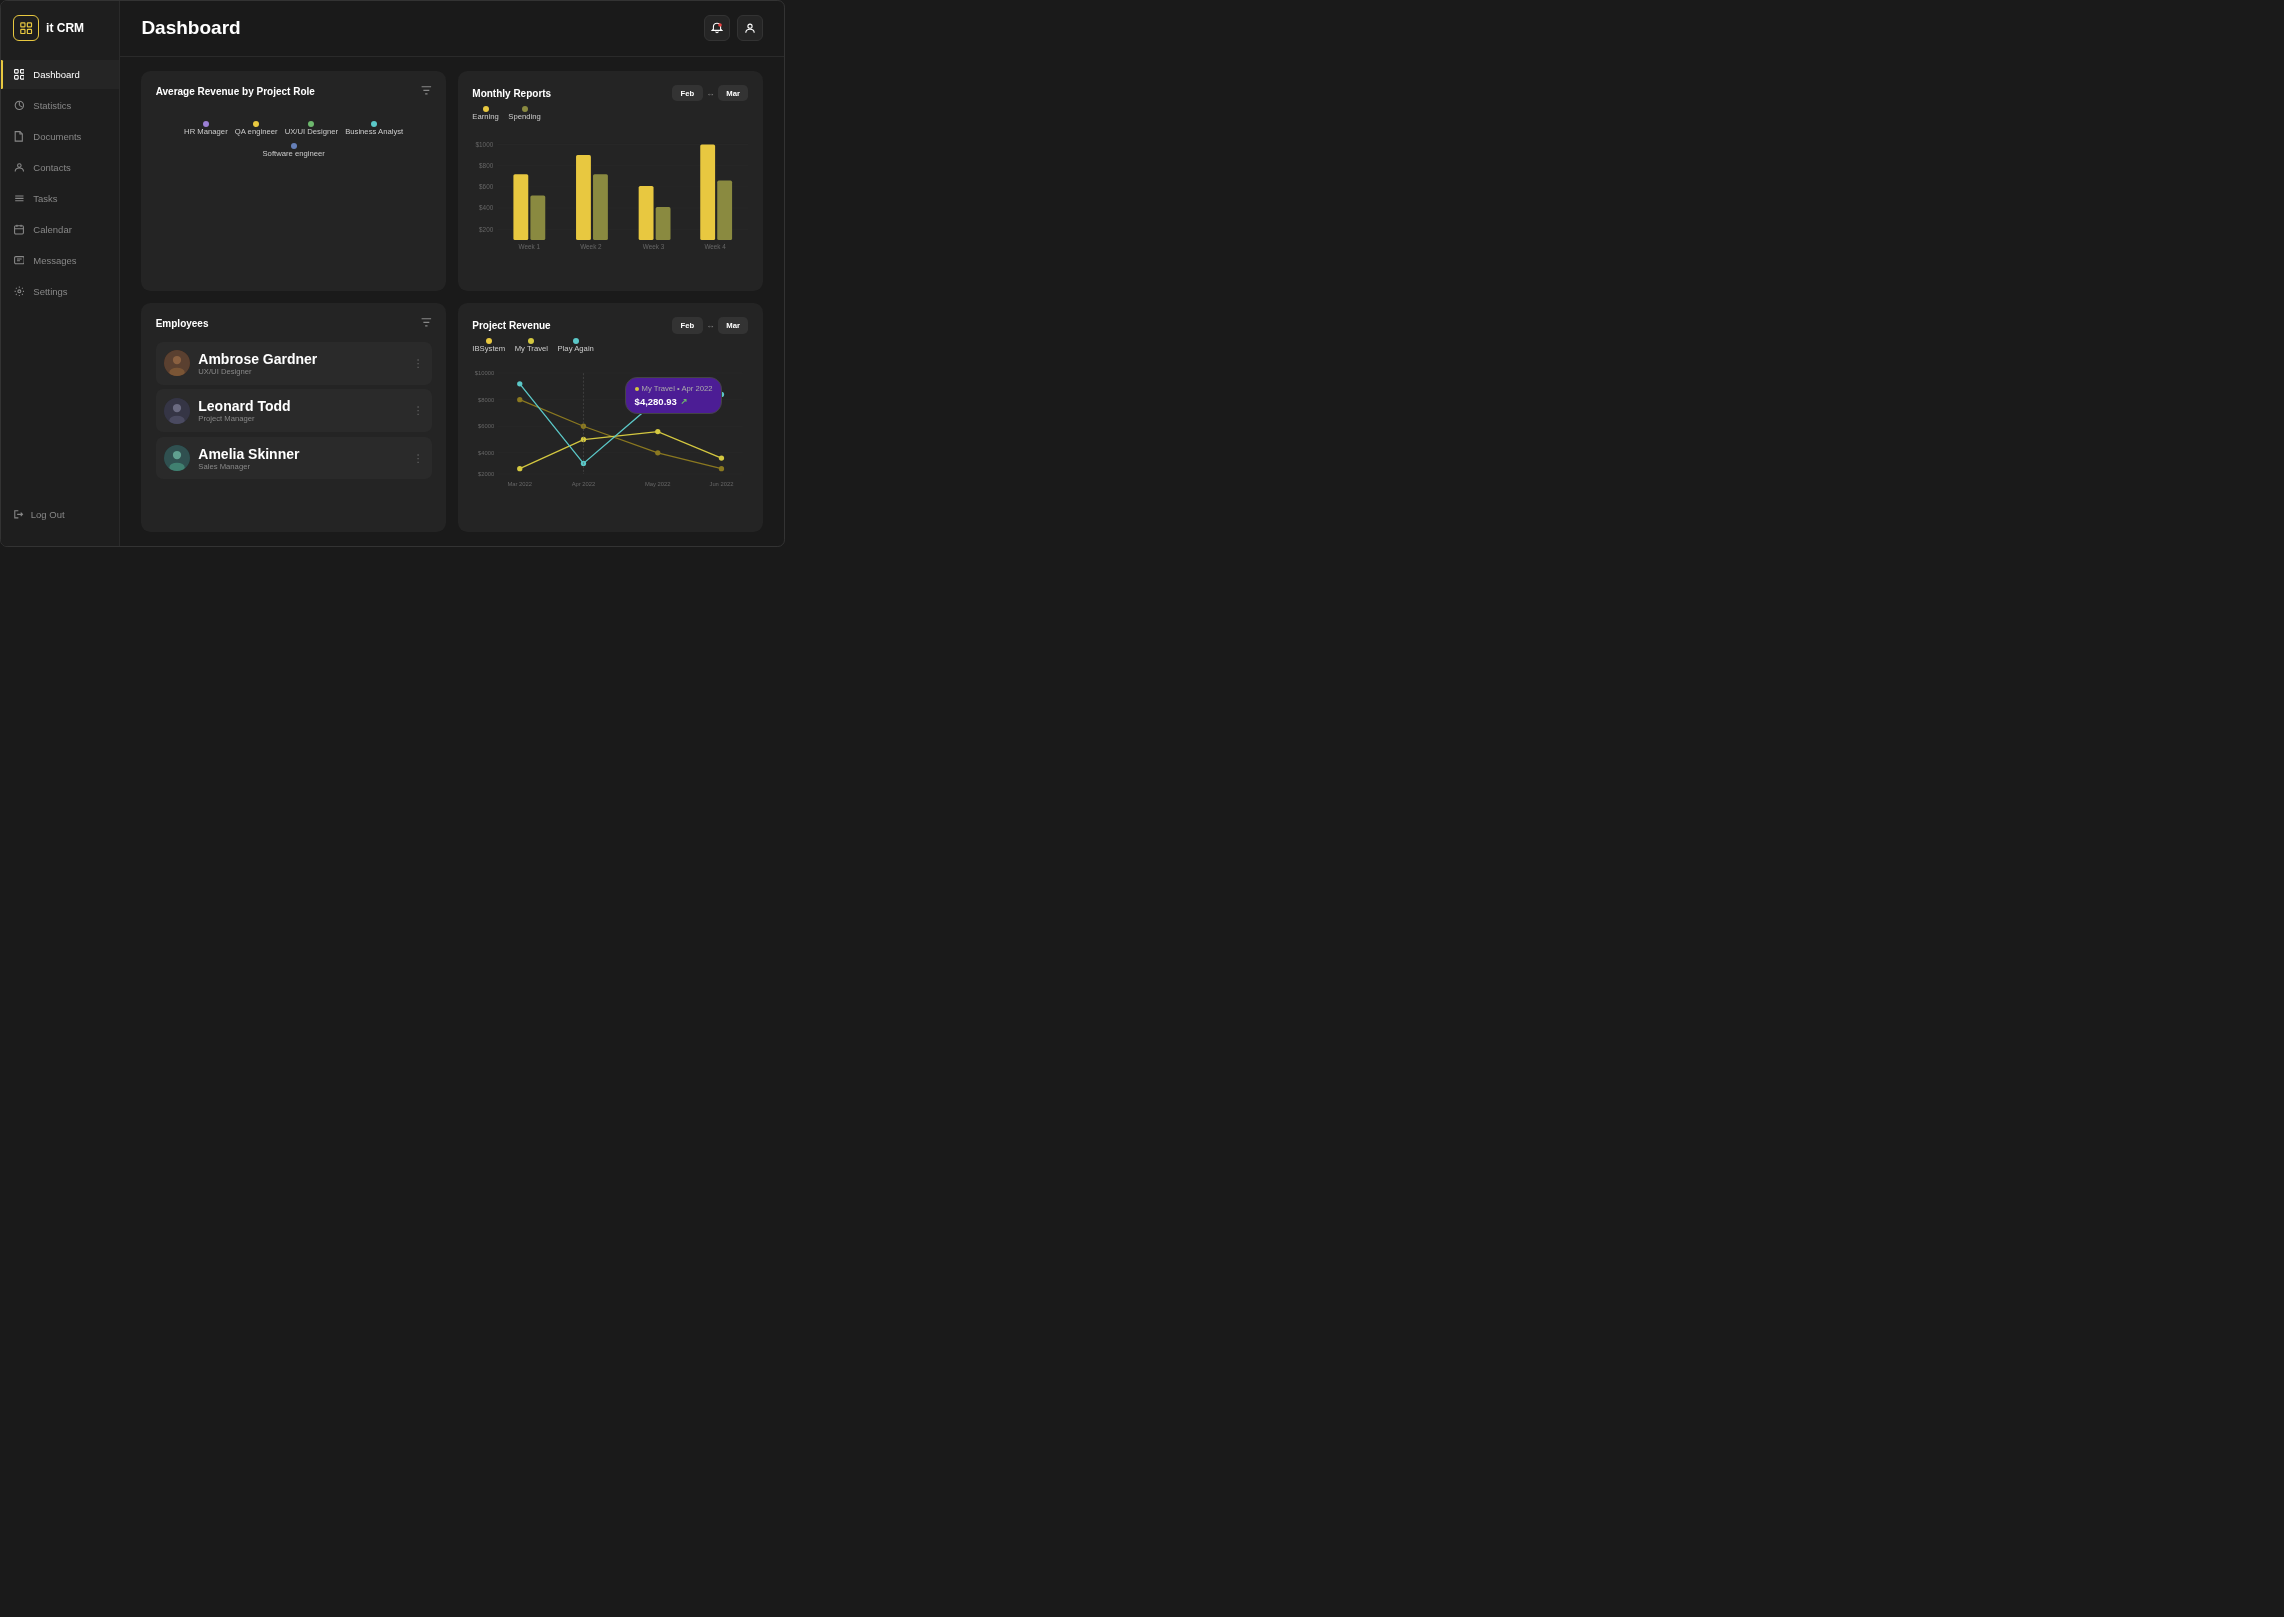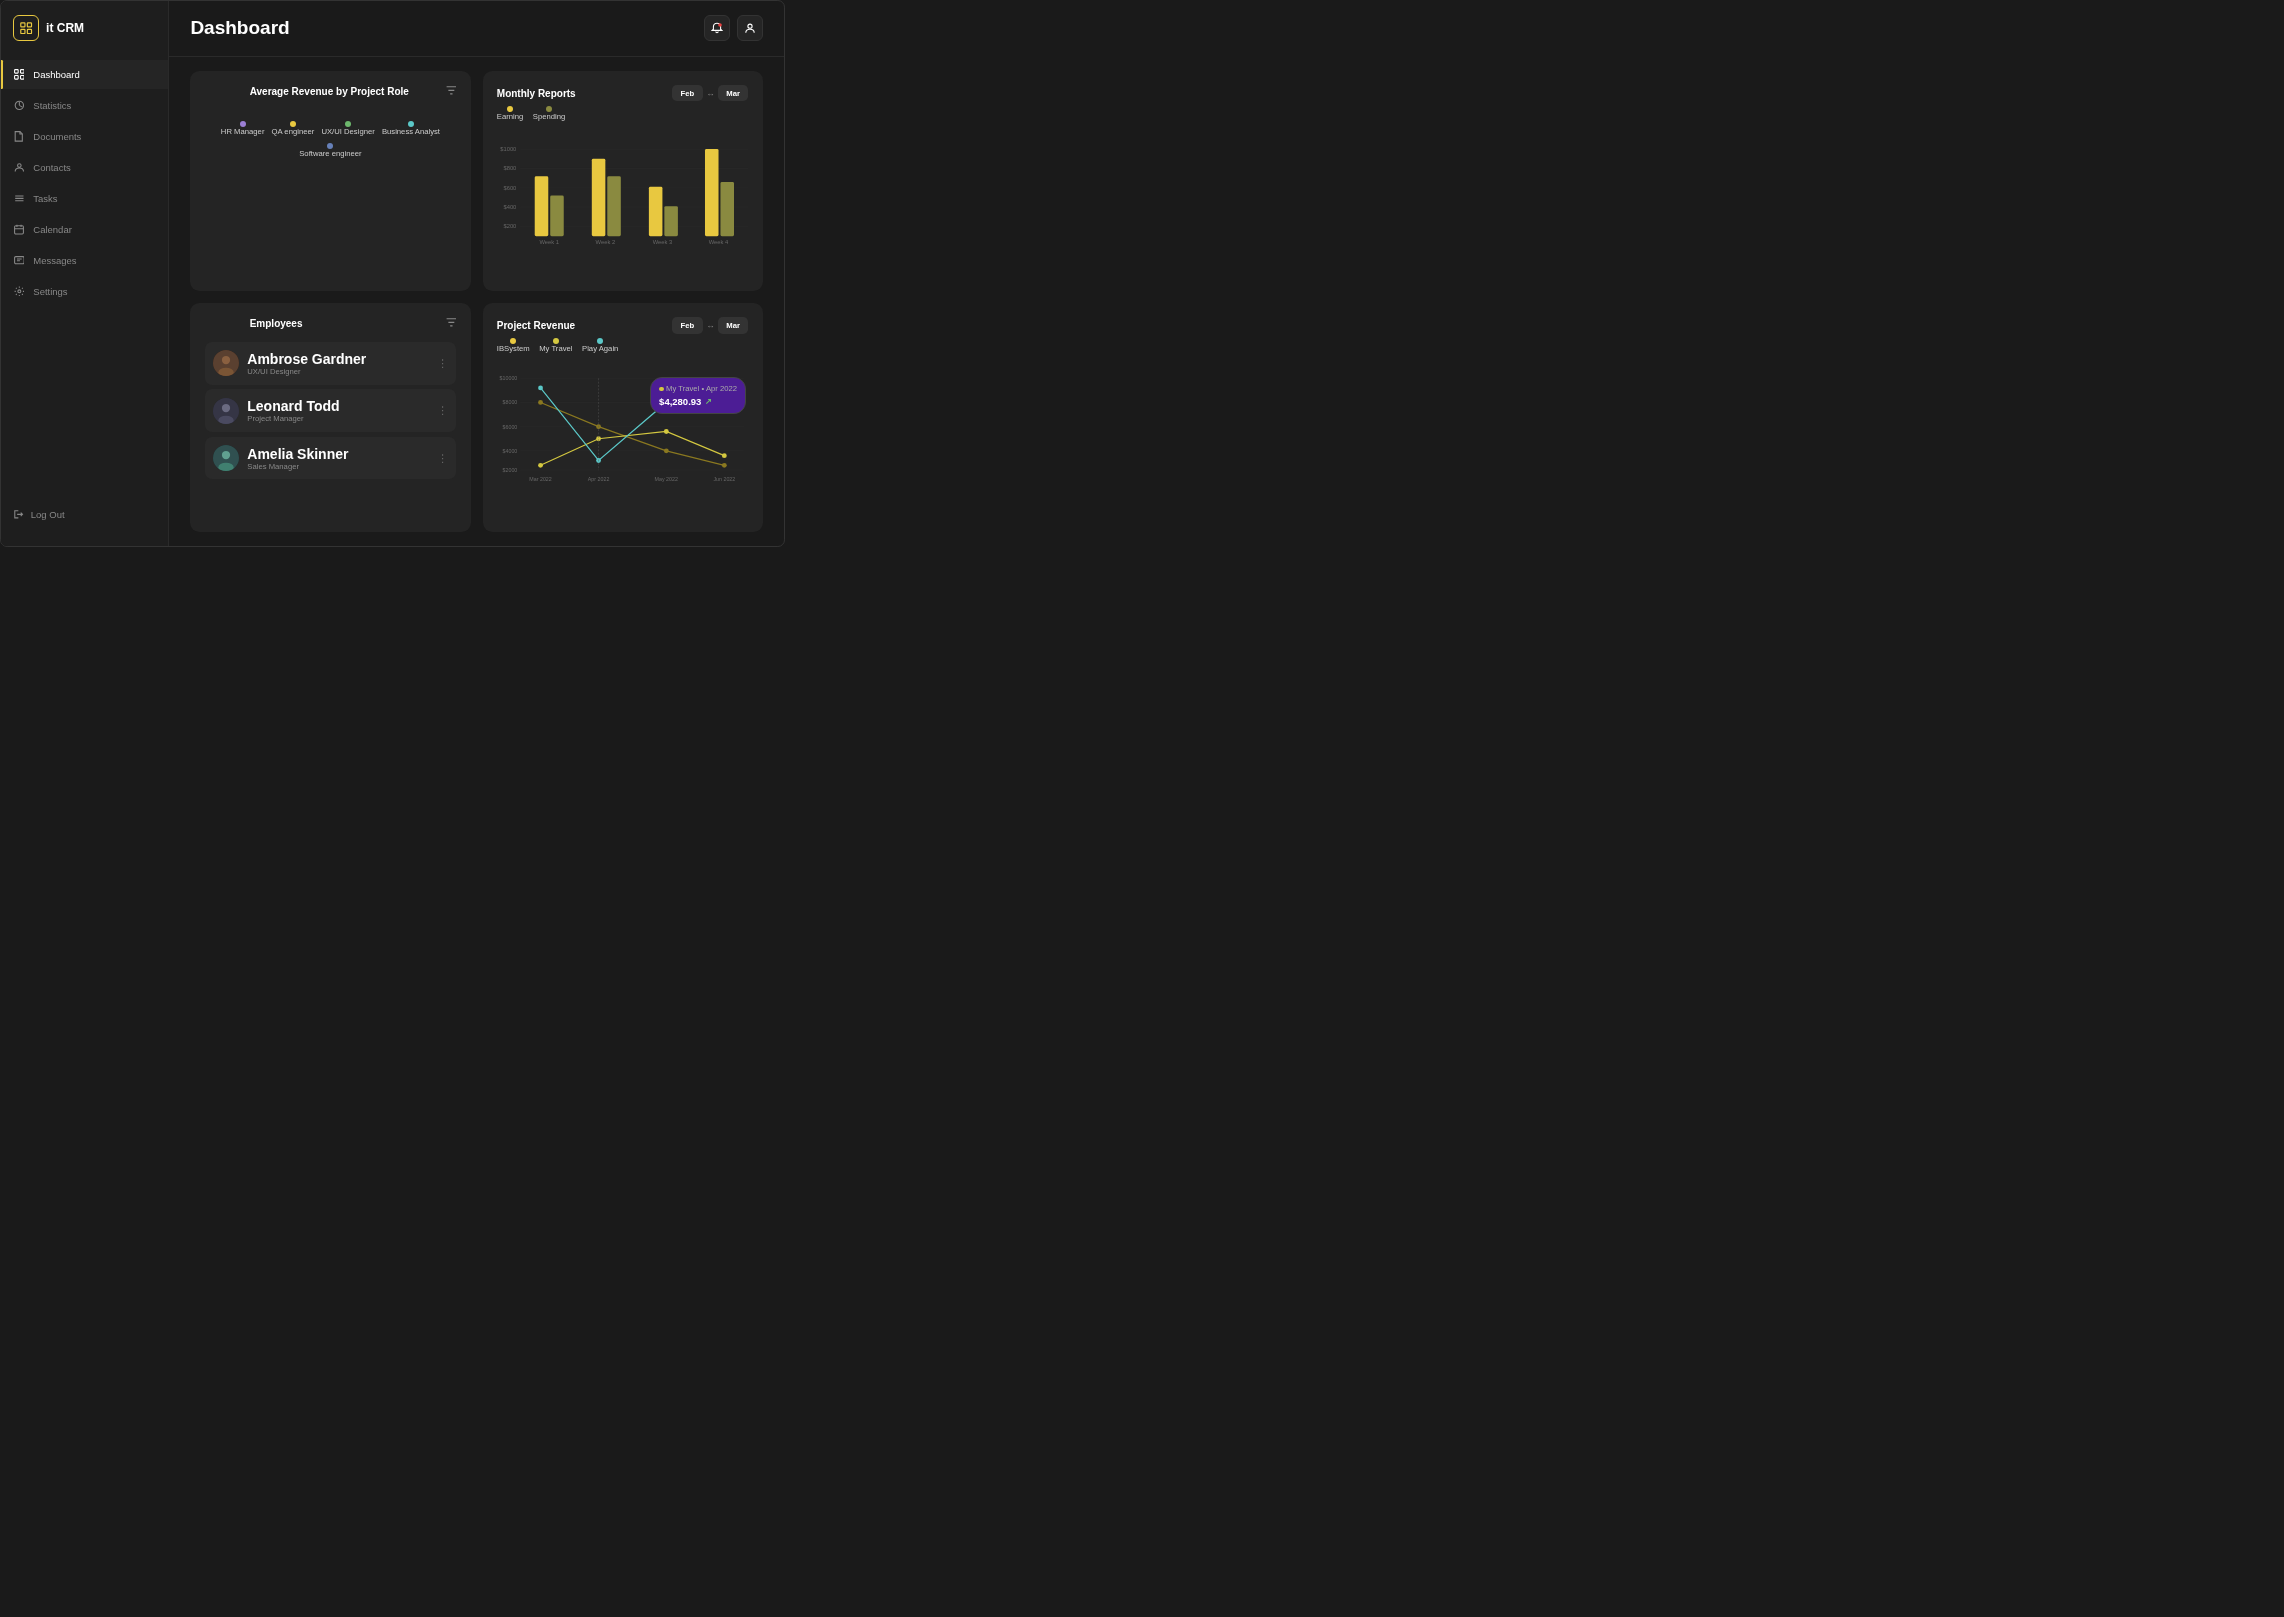--- a/index.html
+++ b/index.html
@@ -14,21 +14,21 @@
       border: 0.6px solid #333;
     }
 
     .app-layout {
       display: flex;
       height: 100%;
     }
 
     
     .sidebar {
-      width: 168px;
+      width: 119px;
       background: #1e1e1e;
       display: flex;
       flex-direction: column;
       padding: 14.3px 0;
       border-right: 0.6px solid #2a2a2a;
       flex-shrink: 0;
     }
 
     .sidebar-logo {
       display: flex;
@@ -168,21 +168,20 @@
       background: #242424;
       border-radius: 9.5px;
       padding: 14.3px;
     }
 
     .card-header {
       display: flex;
       align-items: center;
       justify-content: space-between;
       margin-bottom: 12px;
-      margin-left: 45px;
     }
 
     .card-title {
       font-size: 10px;
       font-weight: 600;
       color: #fff;
     }
 
     
     .donut-container {

